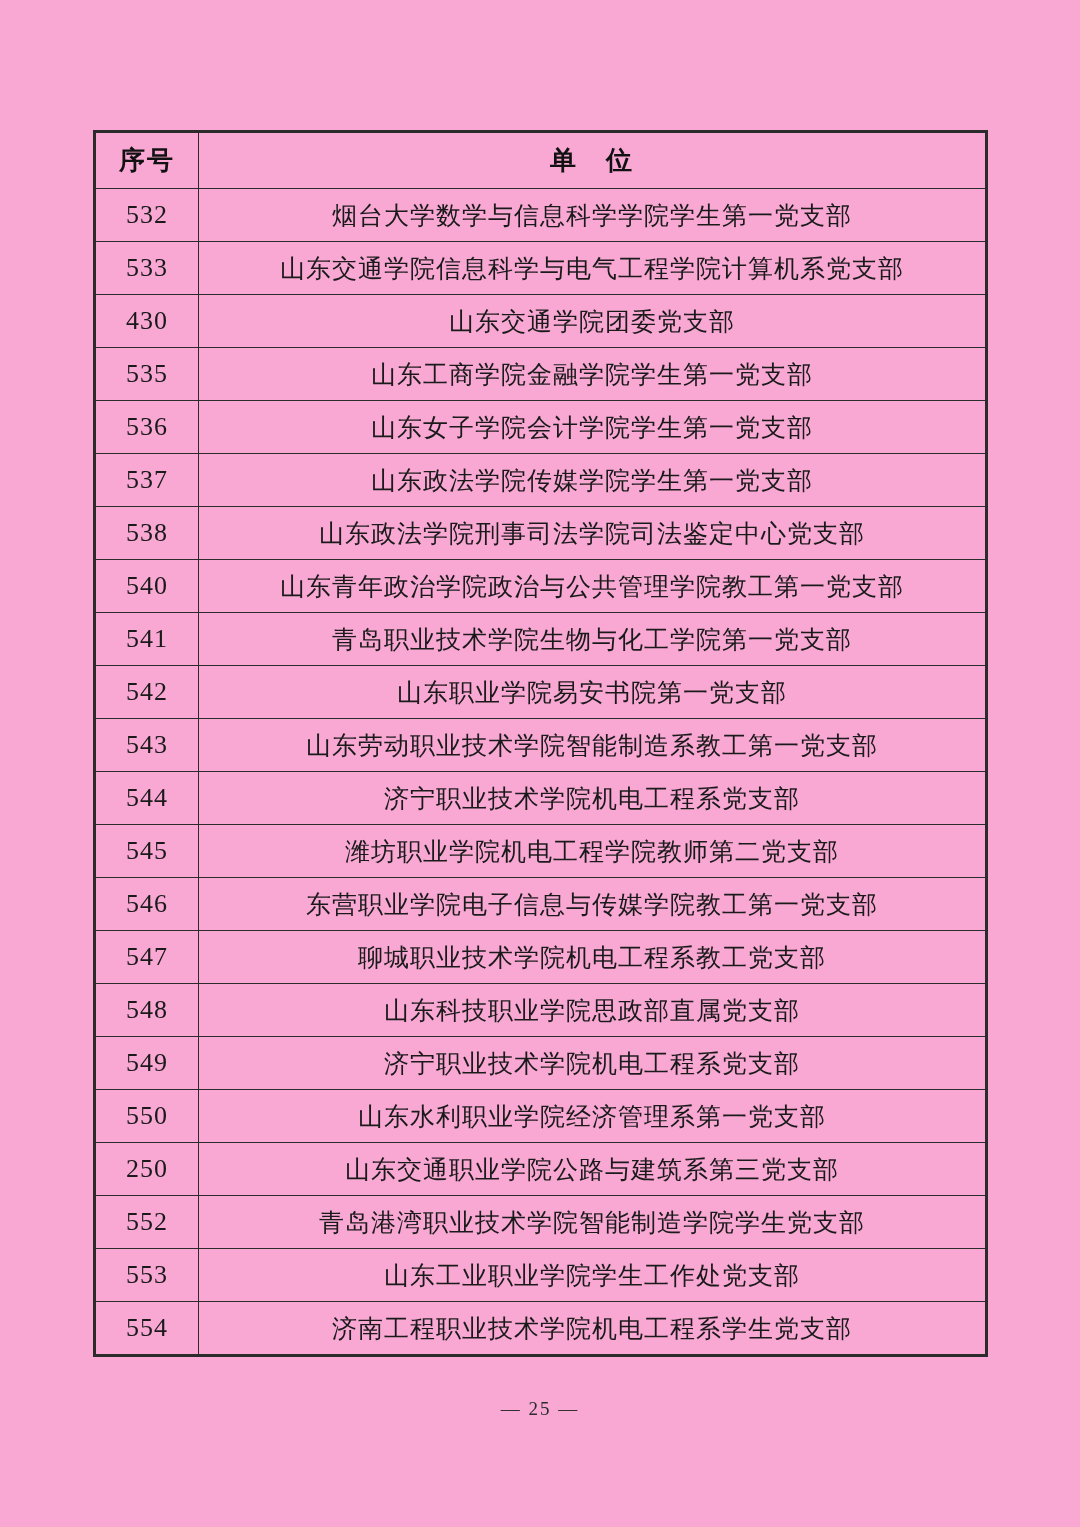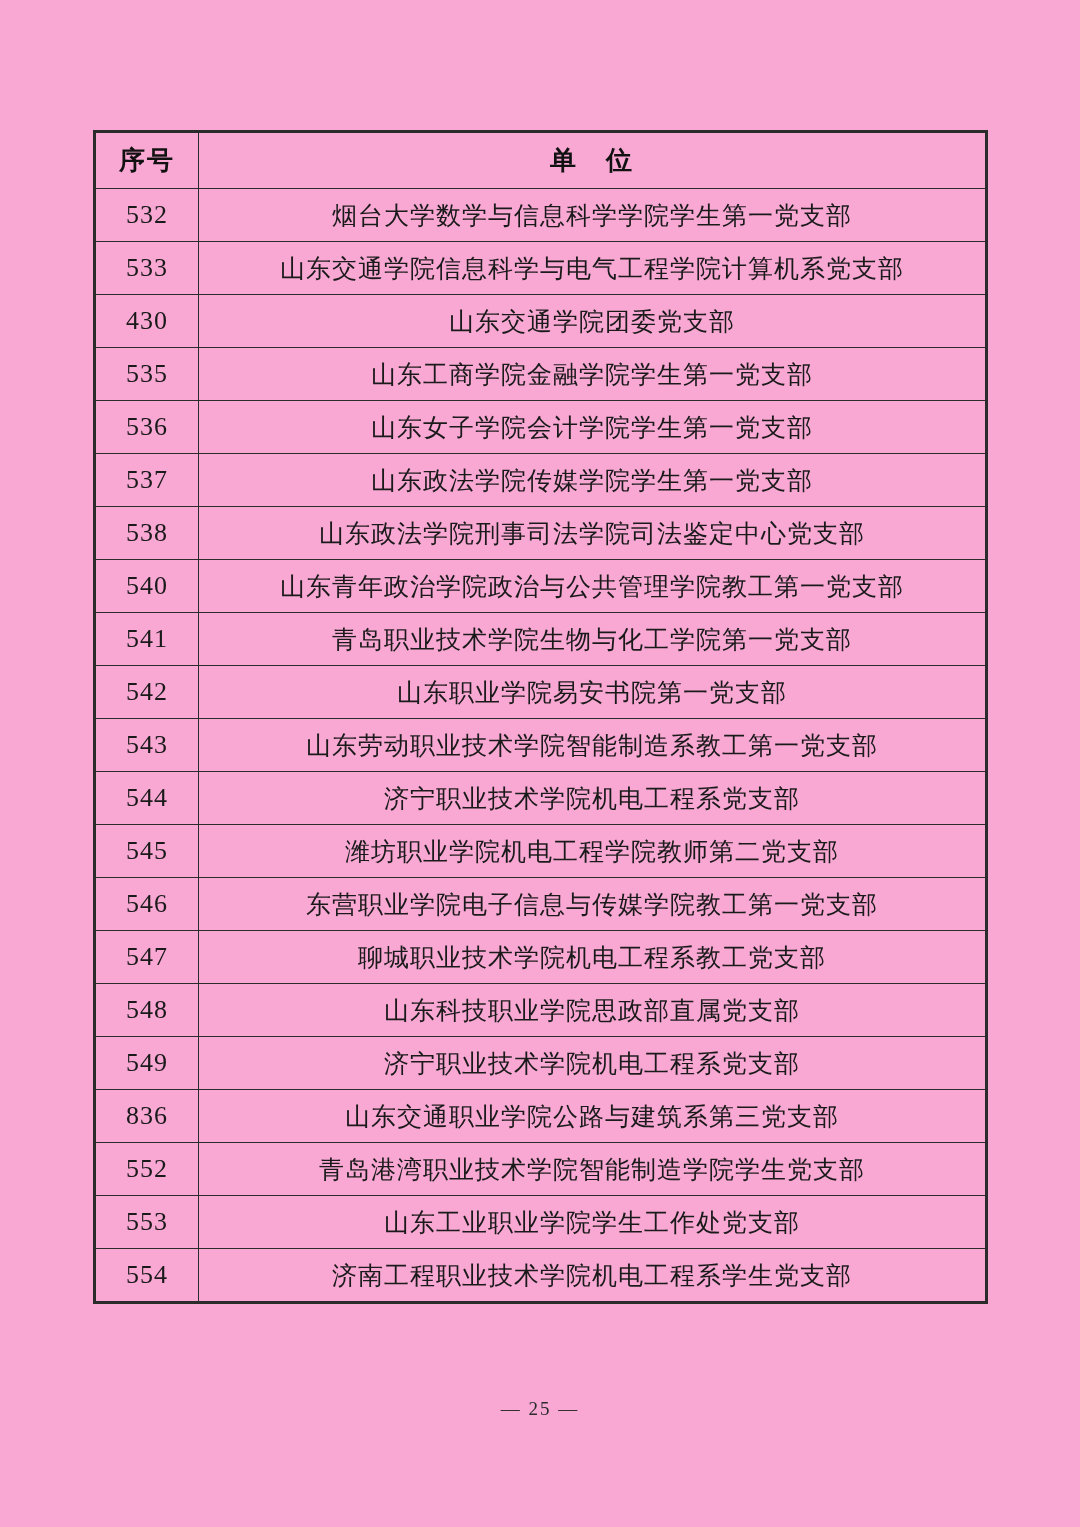--- a/index.html
+++ b/index.html
@@ -138,21 +138,25 @@
     </tr>
         <tr>
       <td class="cell-no">548</td>
       <td class="cell-unit">山东科技职业学院思政部直属党支部</td>
     </tr>
         <tr>
       <td class="cell-no">549</td>
       <td class="cell-unit">济宁职业技术学院机电工程系党支部</td>
     </tr>
         <tr>
-      <td class="cell-no">836</td>
+      <td class="cell-no">550</td>
+      <td class="cell-unit">山东水利职业学院经济管理系第一党支部</td>
+    </tr>
+        <tr>
+      <td class="cell-no">250</td>
       <td class="cell-unit">山东交通职业学院公路与建筑系第三党支部</td>
     </tr>
         <tr>
       <td class="cell-no">552</td>
       <td class="cell-unit">青岛港湾职业技术学院智能制造学院学生党支部</td>
     </tr>
         <tr>
       <td class="cell-no">553</td>
       <td class="cell-unit">山东工业职业学院学生工作处党支部</td>
     </tr>

